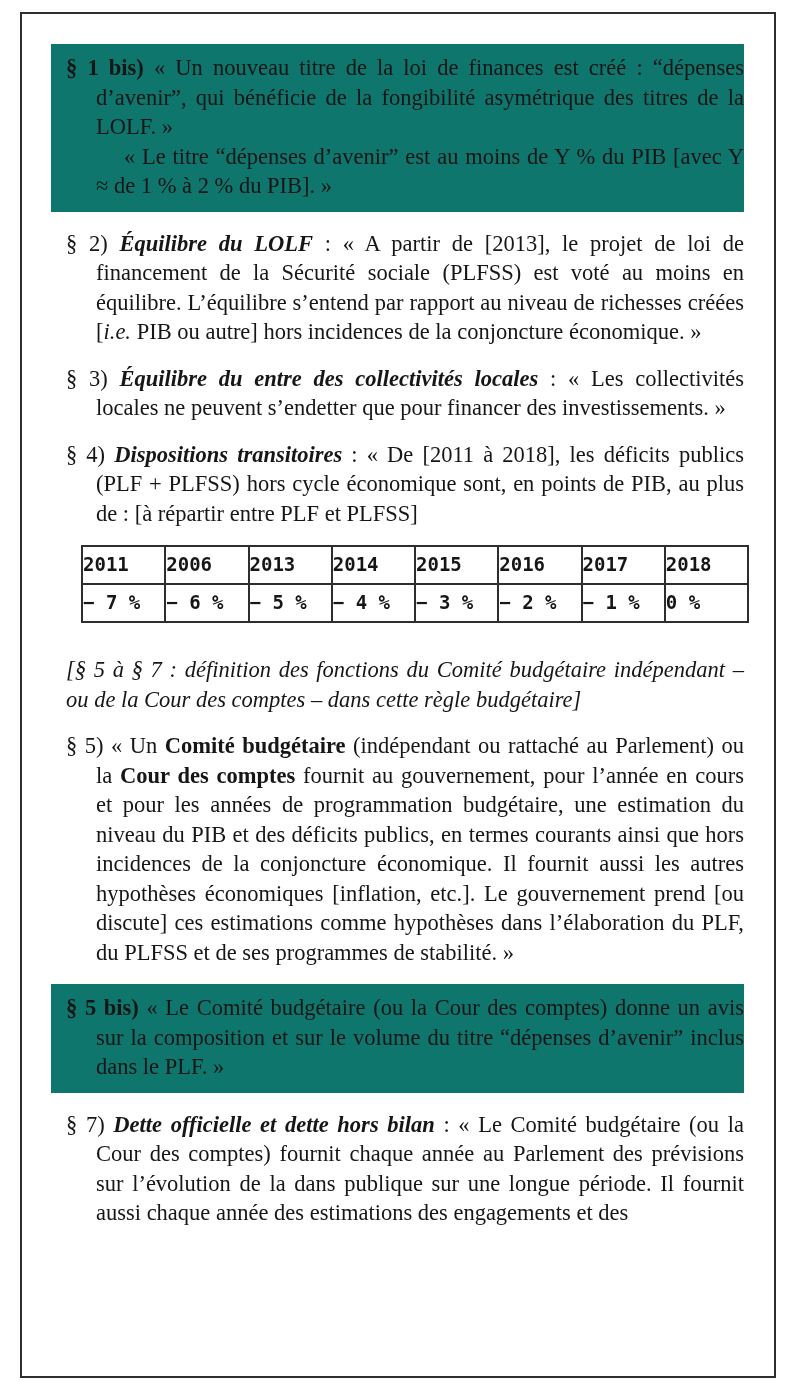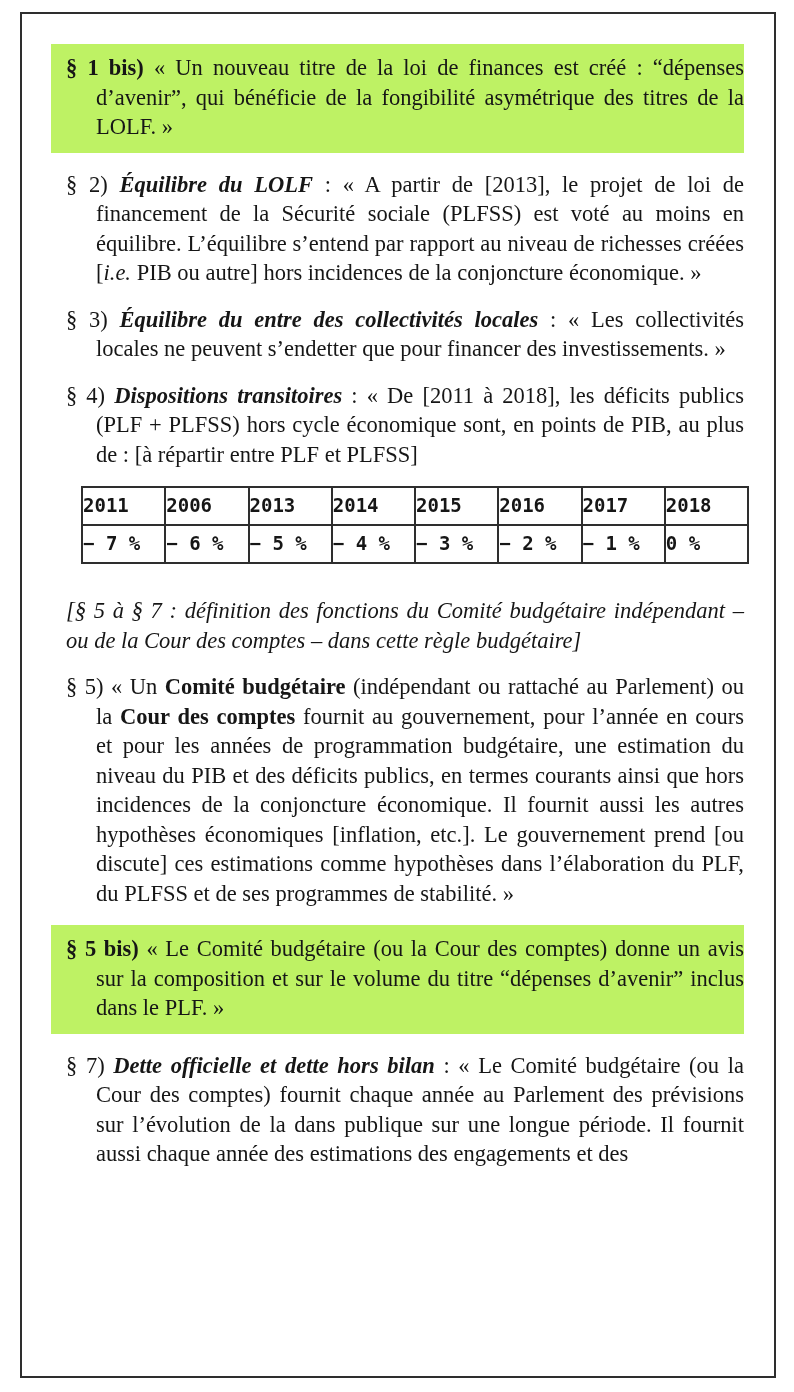--- a/index.html
+++ b/index.html
@@ -37,21 +37,21 @@
     text-indent: -30px;
   }
   .para.inner {
     margin: 0;
   }
   .para.sub {
     text-indent: 28px;
     margin: 0;
   }
   .hl-block {
-    background: #bef264;
+    background: #0f766e;
     margin: 0 0 17px -15px;
     padding: 9px 0 11px 15px;
   }
   .note {
     font-style: italic;
     padding-left: 0;
     text-indent: 0;
     margin: 0 0 17px 0;
   }
   .t {
@@ -81,20 +81,21 @@
 </style>
 </head>
 <body>
 
 <div class="page">
   <div class="frame">
     <div class="content">
 
       <div class="hl-block">
         <p class="para inner"><b>§ 1 bis) </b><span>« Un nouveau titre de la loi de finances est créé : “dépenses d’avenir”, qui bénéficie de la fongibilité asymétrique des titres de la LOLF. »</span></p>
+        <p class="para sub"><span>« Le titre “dépenses d’avenir” est au moins de Y % du PIB [avec Y ≈ de 1 % à 2 % du PIB]. »</span></p>
       </div>
 
       <p class="para"><span>§ 2) </span><span class="t">Équilibre du LOLF</span><span> : </span><span>« A partir de [2013], le projet de loi de financement de la Sécurité sociale (PLFSS) est voté au moins en équilibre. L’équilibre s’entend par rapport au niveau de richesses créées [</span><i>i.e.</i><span> PIB ou autre] hors incidences de la conjoncture économique. »</span></p>
 
       <p class="para"><span>§ 3) </span><span class="t">Équilibre du entre des collectivités locales</span><span> : </span><span>« Les collectivités locales ne peuvent s’endetter que pour financer des investissements. »</span></p>
 
       <p class="para"><span>§ 4) </span><span class="t">Dispositions transitoires</span><span> : </span><span>« De [2011 à 2018], les déficits publics (PLF + PLFSS) hors cycle économique sont, en points de PIB, au plus de : [à répartir entre PLF et PLFSS]</span></p>
 
       <table class="deficit-table">
         <tbody>

